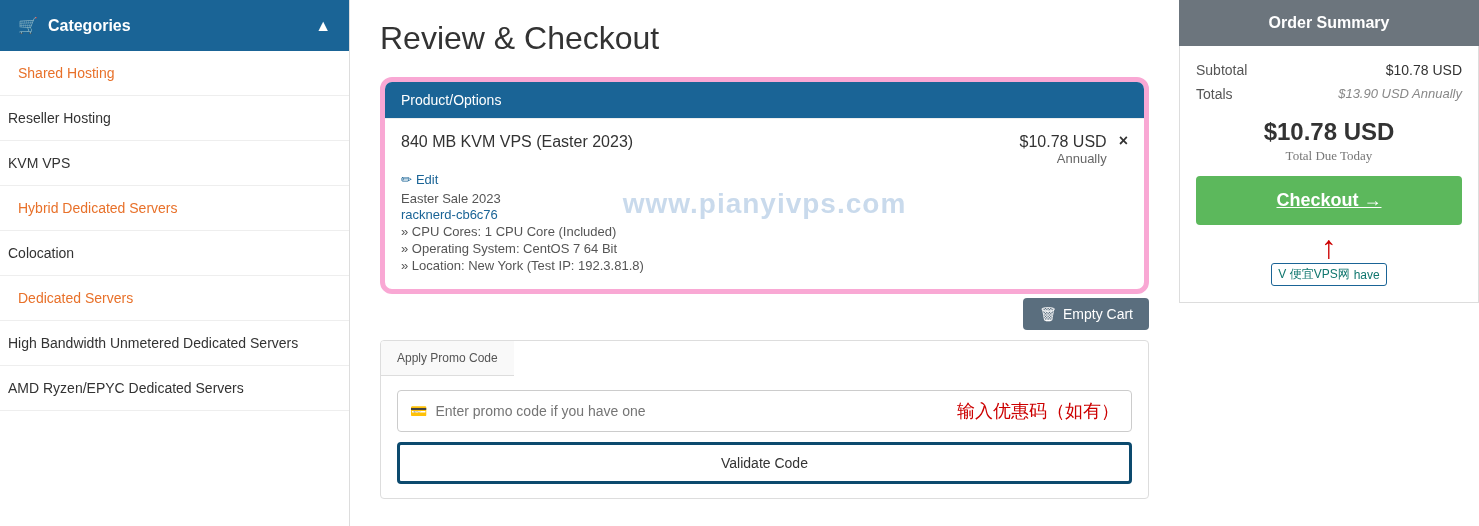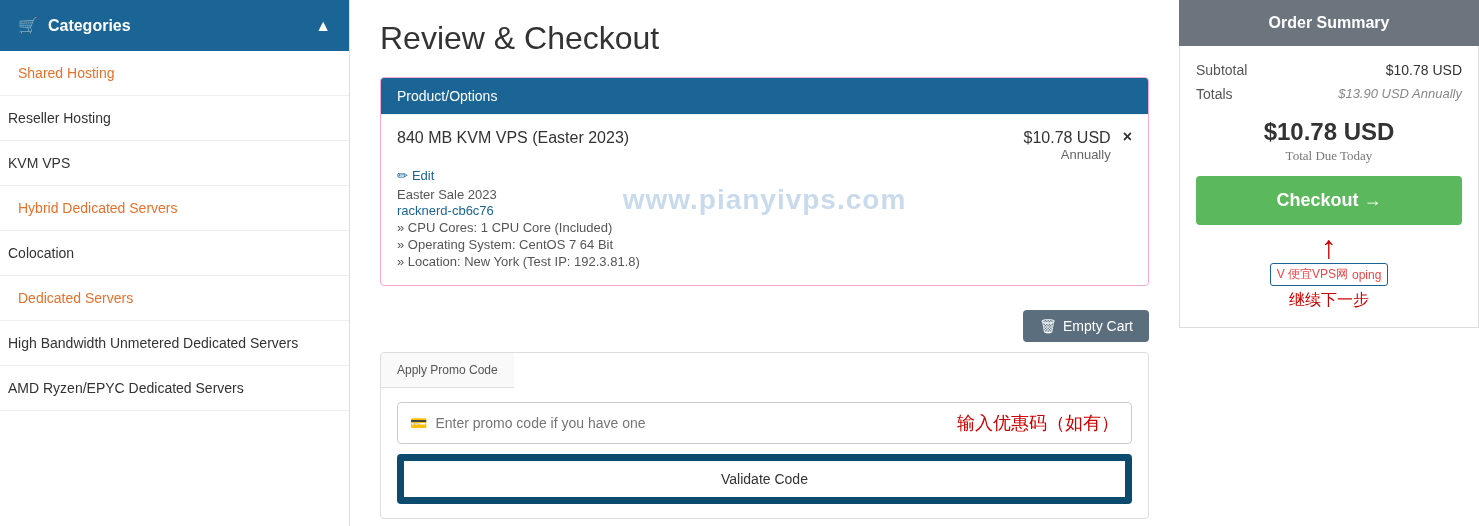--- a/index.html
+++ b/index.html
@@ -26,21 +26,21 @@
       font-size: 14px;
     }
     .sidebar-item.orange { color: #e8712a; }
     .sidebar-item.dark { color: #333; padding-left: 8px; }
 
     
     .main { flex: 1; padding: 20px 30px; }
     .page-title { font-size: 32px; font-weight: 300; color: #333; margin-bottom: 20px; }
 
     
-    .cart-table { width: 100%; border: 1px solid #f9a8d4; border-radius: 4px; overflow: hidden; margin-bottom: 24px; }
+    .cart-table { width: 100%; border: 5px solid #f9a8d4; border-radius: 12px; overflow: hidden; margin-bottom: 4px; }
     .cart-table-header {
       display: flex;
       background: #1a6496;
       color: #fff;
       padding: 10px 16px;
     }
     .cart-table-header .col-product { flex: 1; font-size: 14px; }
     .cart-table-header .col-price { width: 200px; text-align: right; font-size: 14px; }
 
     .cart-row { padding: 14px 16px; border-top: 1px solid #eee; position: relative; }
@@ -88,21 +88,21 @@
       align-items: center;
       gap: 6px;
     }
 
     
     .promo-section { border: 1px solid #ddd; border-radius: 4px; overflow: hidden; }
     .promo-tab { background: #f9f9f9; border-bottom: 1px solid #ddd; padding: 10px 16px; font-size: 12px; color: #555; cursor: pointer; display: inline-block; }
     .promo-body { padding: 14px 16px; }
     .promo-input-wrap { display: flex; align-items: center; border: 1px solid #ccc; border-radius: 4px; padding: 8px 12px; margin-bottom: 10px; color: #aaa; font-size: 14px; gap: 8px; }
     .promo-input-wrap input { border: none; outline: none; flex: 1; font-size: 14px; color: #aaa; background: transparent; }
-    .validate-btn { width: 100%; background: #fff; border: 7px solid #0c4a6e; padding: 10px; border-radius: 4px; font-size: 14px; color: #333; cursor: pointer; }
+    .validate-btn { width: 100%; background: #fff; border: 3px solid #0c4a6e; padding: 10px; border-radius: 4px; font-size: 14px; color: #333; cursor: pointer; }
 
     
     .chinese-annotation {
       color: #c00;
       font-size: 18px;
       margin-left: 10px;
       pointer-events: none;
     }
 
     
@@ -124,31 +124,32 @@
       background: #5cb85c;
       color: #fff;
       border: none;
       padding: 14px;
       font-size: 18px;
       font-weight: bold;
       border-radius: 4px;
       cursor: pointer;
       gap: 8px;
       margin-top: 12px;
+      text-decoration: underline;
     }
 
     
     .annotation-area { text-align: center; margin-top: 6px; position: relative; }
     .annotation-arrow { color: #c00; font-size: 32px; display: block; line-height: 1; }
     .annotation-badge {
       display: inline-flex;
       align-items: center;
       gap: 4px;
       font-size: 12px;
-      color: #ef4444;
+      color: #0f766e;
       background: rgba(255,255,255,0.9);
       border: 1px solid #1a6496;
       padding: 2px 6px;
       border-radius: 3px;
     }
     .annotation-cn { color: #c00; font-size: 16px; margin-top: 4px; text-align: center; }
 
     .cart-table-wrapper { position: relative; }
   </style>
 </head>
@@ -260,19 +261,18 @@
         <div class="order-total-amount">$10.78 USD</div>
         <div class="order-total-label">Total Due Today</div>
       </div>
       <button class="checkout-btn">
         <span>Checkout →</span>
       </button>
       <div class="annotation-area">
         <span class="annotation-arrow">↑</span>
         <div class="annotation-badge">
           <span>V 便宜VPS网</span>
-          <span>oping</span>
-        </div>
-        <div class="annotation-cn">继续下一步</div>
+          <span>have</span>
+        </div>
       </div>
     </div>
   </div>
 </div>
 
 </body></html>

